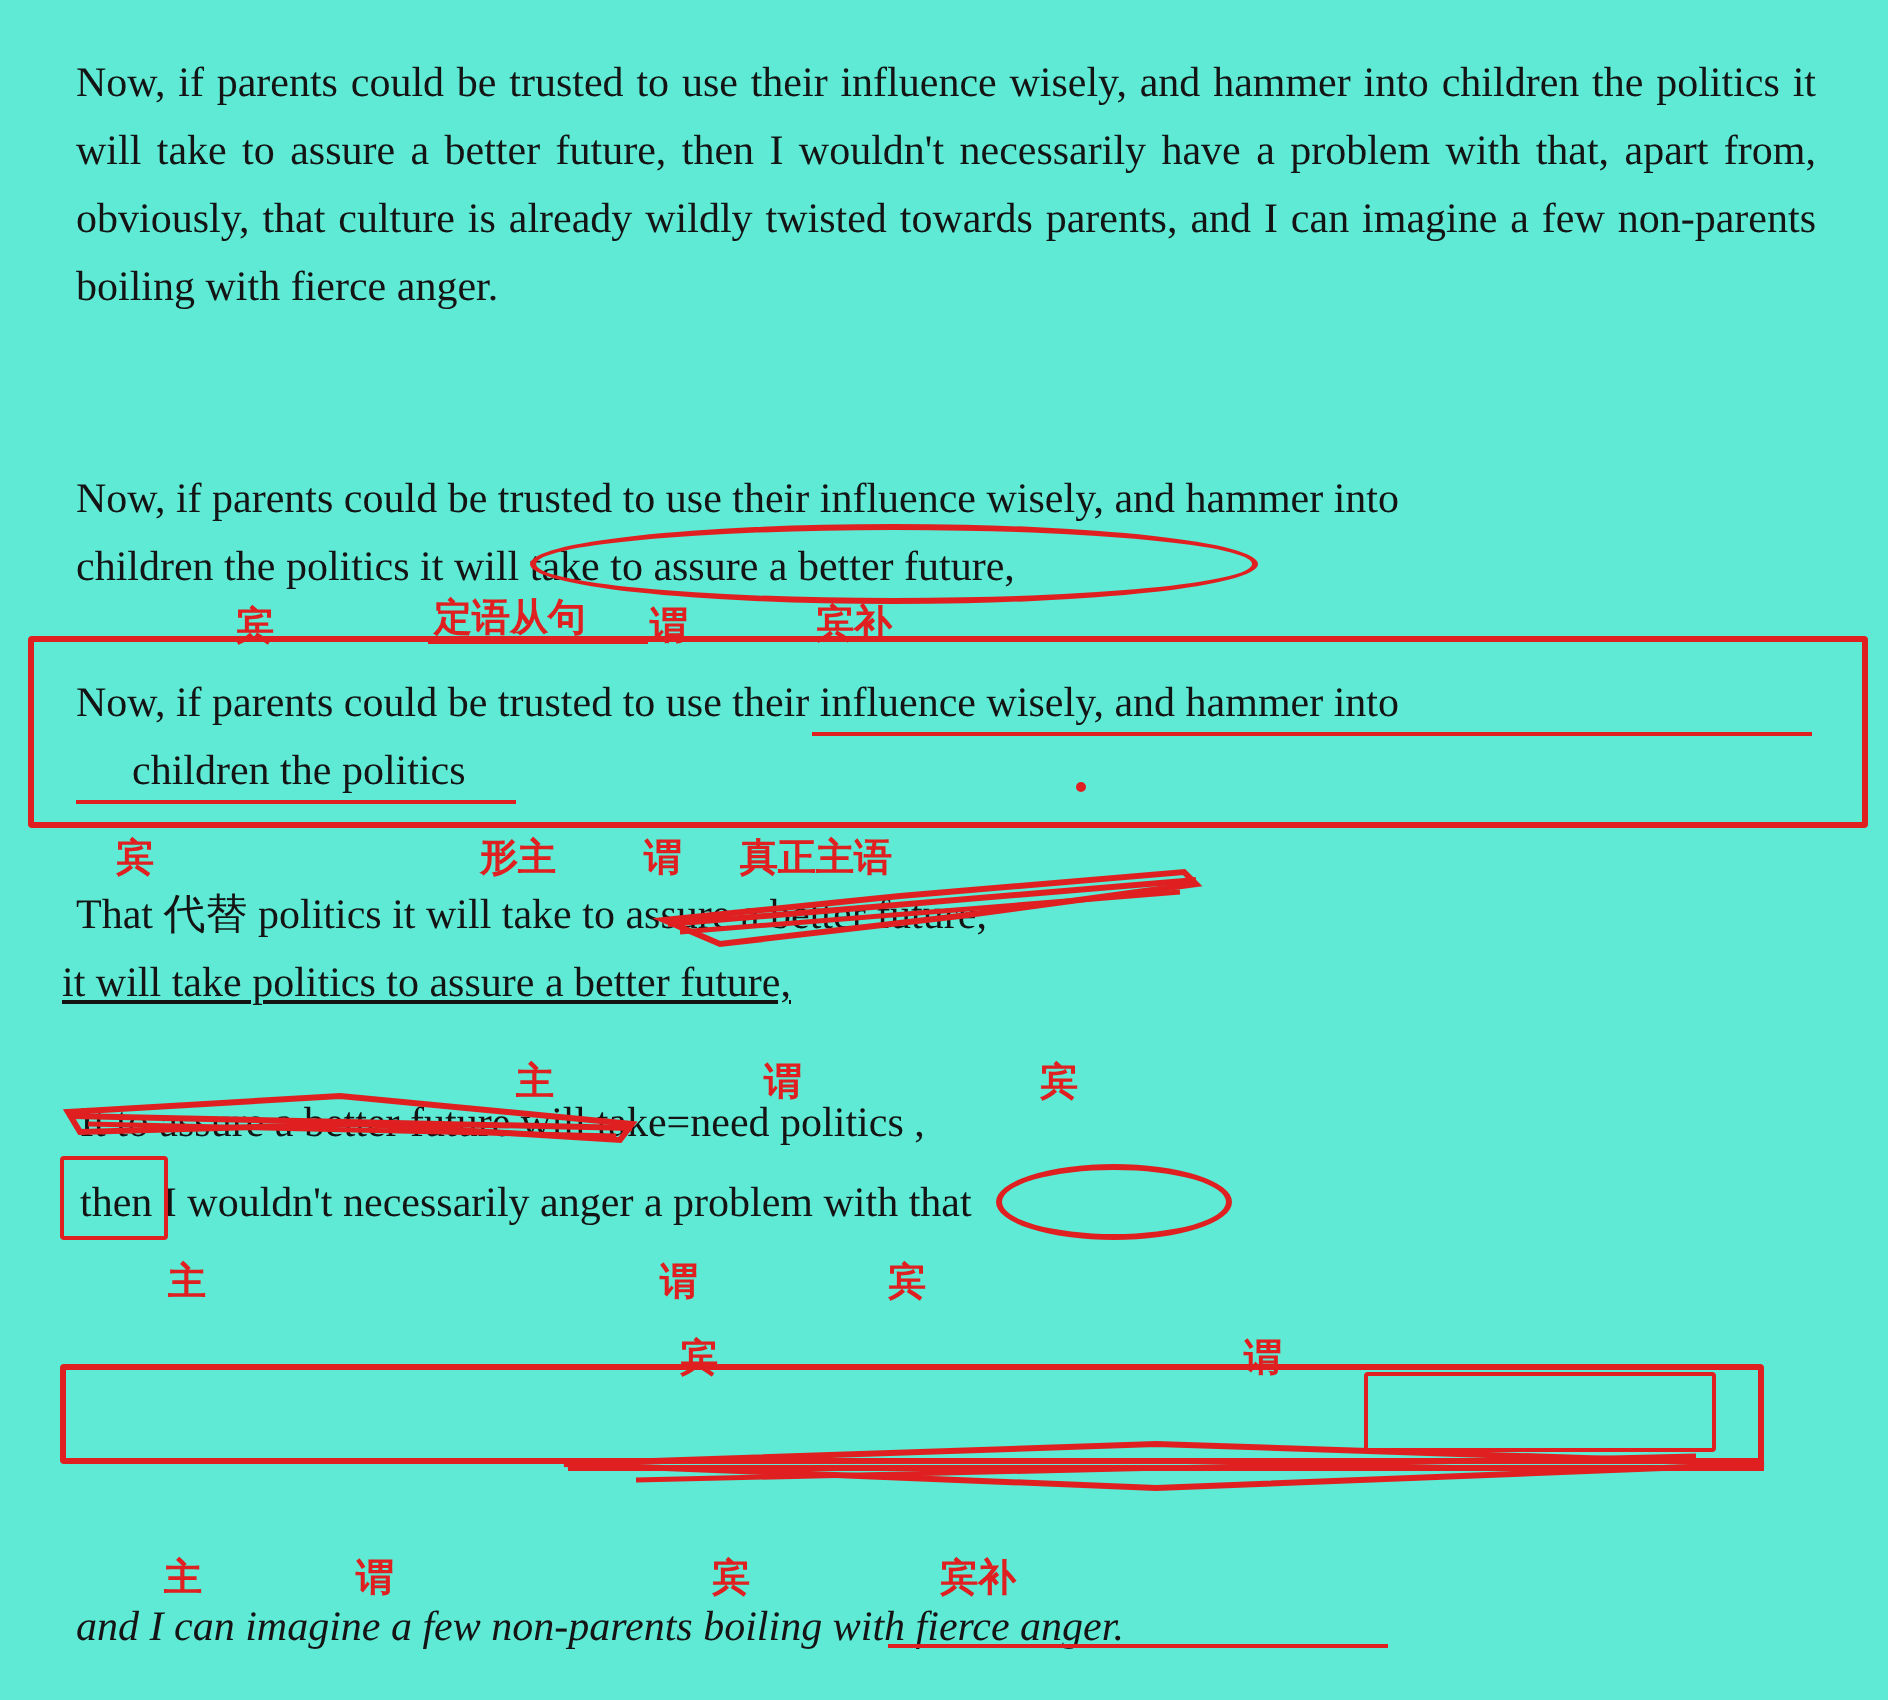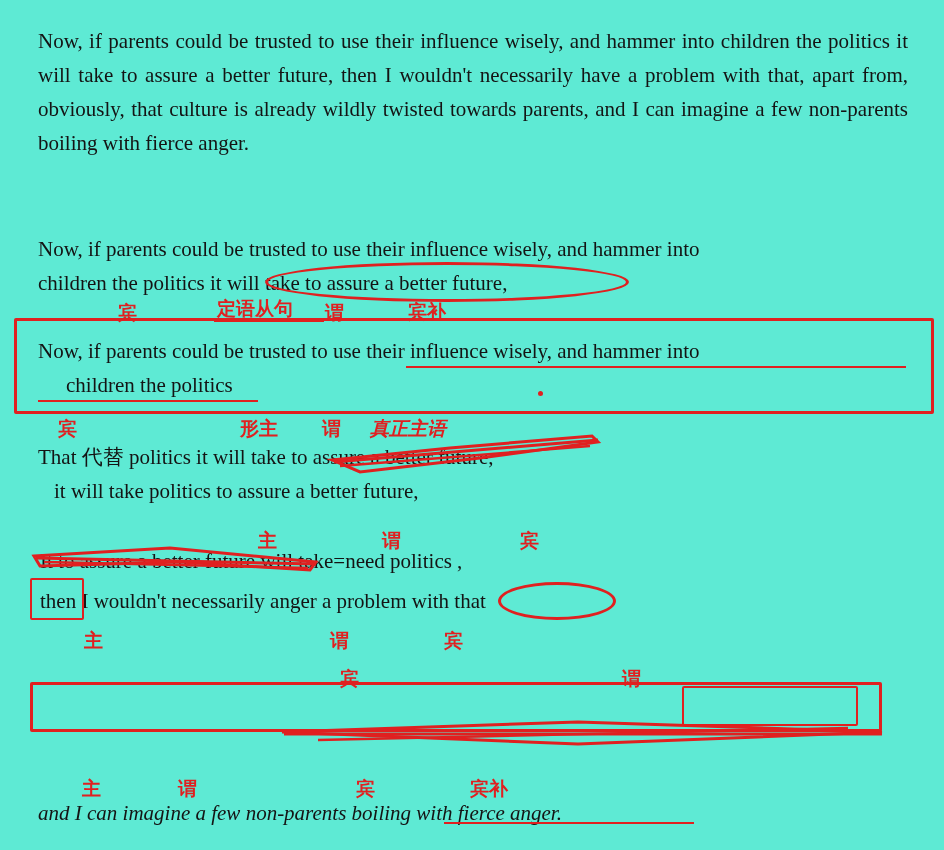--- a/index.html
+++ b/index.html
@@ -88,33 +88,33 @@
   <div class="para nowrap" style="left:38px; top:334px;">Now, if parents could be trusted to use their influence wisely, and hammer into</div>
   <div class="para nowrap" style="left:38px; top:368px;margin-left:28px;">children the politics</div>
 
   <div class="uline" style="left:406px; top:366px; width:500px;"></div>
   <div class="uline" style="left:38px; top:400px; width:220px;"></div>
   <div class="dot" style="left:538px; top:391px;"></div>
 
   <div class="cn" style="left:58px; top:416px;">宾</div>
   <div class="cn" style="left:240px; top:416px;">形主</div>
   <div class="cn" style="left:322px; top:416px;">谓</div>
-  <div class="cn" style="left:370px; top:416px;font-style:italic;">真正主语</div>
+  <div class="cn" style="left:370px; top:416px;">真正主语</div>
 
   <div class="para nowrap" style="left:38px; top:440px;">That 代替  politics it will take to assure a better future,</div>
 
   <div class="scribble" style="left:330px; top:432px;">
     <svg width="270" height="50" viewBox="0 0 270 50">
       <path d="M2 28 L120 16 L262 4 L268 10 L150 26 L30 40 Z" fill="none" stroke="#e02020" stroke-width="3"></path>
       <path d="M4 30 L268 8" stroke="#e02020" stroke-width="3" fill="none"></path>
       <path d="M10 34 L260 14" stroke="#e02020" stroke-width="2.5" fill="none"></path>
     </svg>
   </div>
 
-  <div class="para nowrap" style="left:54px; top:474px;">it will take politics to assure a better future,</div>
+  <div class="para nowrap" style="left:31px; top:474px;text-decoration:underline;">it will take politics to assure a better future,</div>
 
   <div class="cn" style="left:258px; top:528px;">主</div>
   <div class="cn" style="left:382px; top:528px;">谓</div>
   <div class="cn" style="left:520px; top:528px;">宾</div>
 
   <div class="para nowrap" style="left:40px; top:544px;">It to assure a better future will take=need politics ,</div>
 
   <div class="scribble" style="left:30px; top:540px;">
     <svg width="290" height="48" viewBox="0 0 290 48">
       <path d="M4 16 L140 8 L286 22 L280 30 L150 22 L10 26 Z" fill="none" stroke="#e02020" stroke-width="3"></path>

